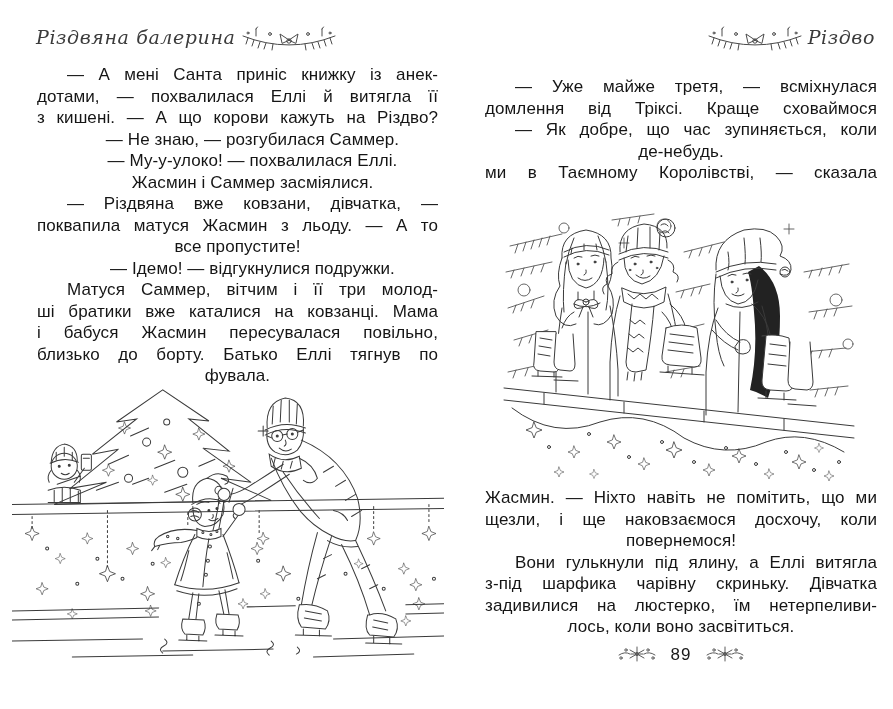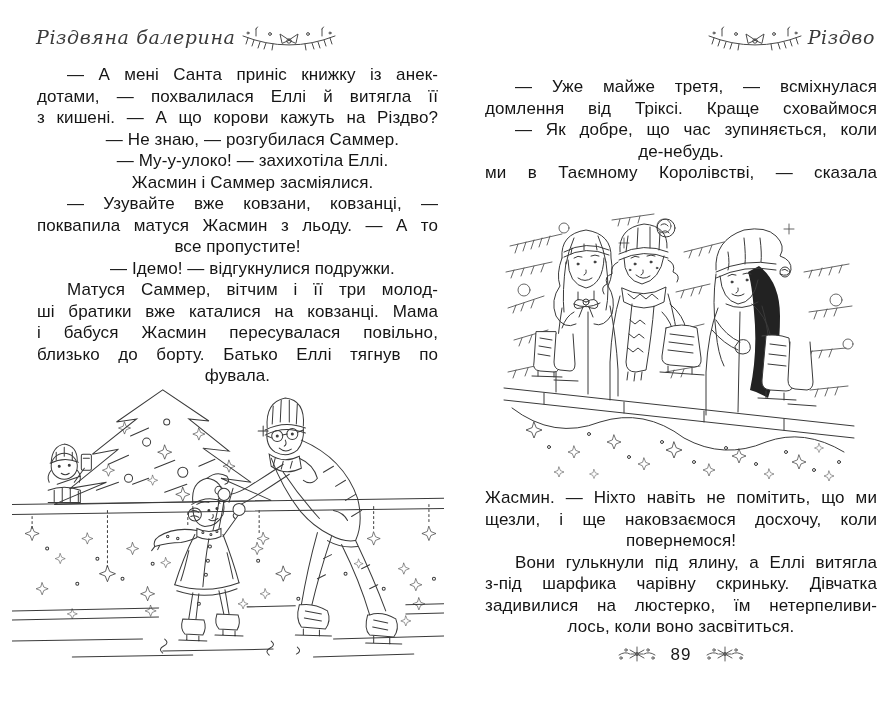--- a/index.html
+++ b/index.html
@@ -58,23 +58,23 @@
         <circle cx="90" cy="7" r="1"></circle>
     </svg>
     <span class="head-title">Різдво</span>
   </header>
 
   <div class="text-col tc-left">
       <p class="line indent justify">— А мені Санта приніс книжку із анек-</p>
       <p class="line justify">дотами, — похвалилася Еллі й витягла її</p>
       <p class="line justify">з кишені. — А що корови кажуть на Різдво?</p>
       <p class="line indent">— Не знаю, — розгубилася Саммер.</p>
-      <p class="line indent">— Му-у-улоко! — захихотіла Еллі.</p>
+      <p class="line indent">— Му-у-улоко! — похвалилася Еллі.</p>
       <p class="line indent">Жасмин і Саммер засміялися.</p>
-      <p class="line indent justify">— Узувайте вже ковзани, ковзанці, —</p>
+      <p class="line indent justify">— Різдвяна вже ковзани, дівчатка, —</p>
       <p class="line justify">поквапила матуся Жасмин з льоду. — А то</p>
       <p class="line">все пропустите!</p>
       <p class="line indent">— Ідемо! — відгукнулися подружки.</p>
       <p class="line indent justify">Матуся Саммер, вітчим і її три молод-</p>
       <p class="line justify">ші братики вже каталися на ковзанці. Мама</p>
       <p class="line justify">і бабуся Жасмин пересувалася повільно,</p>
       <p class="line justify">близько до борту. Батько Еллі тягнув по</p>
       <p class="line">фувала.</p>
     </div>
 

